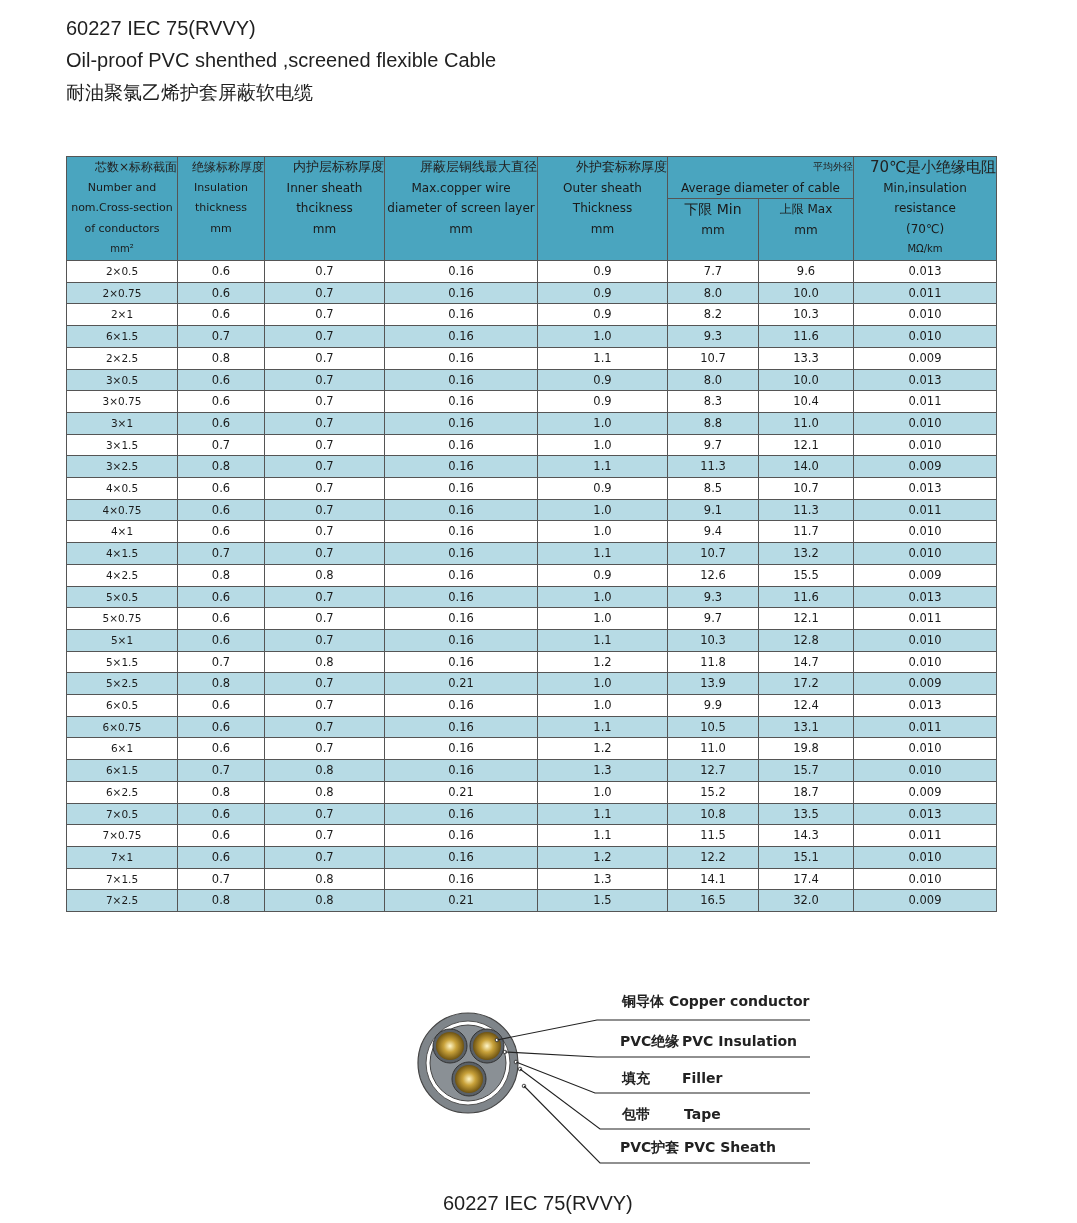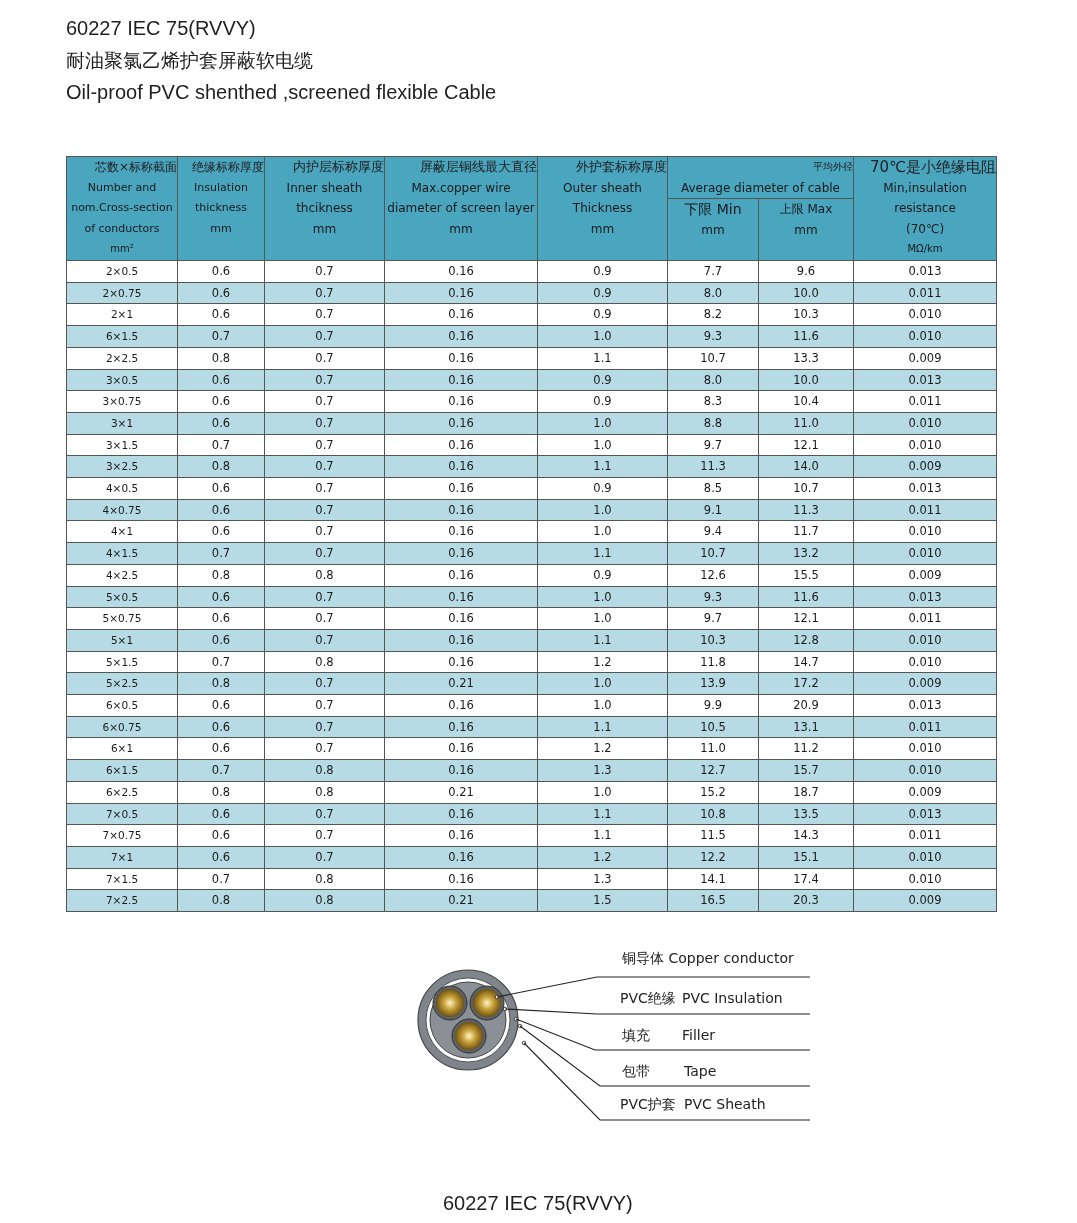--- a/index.html
+++ b/index.html
@@ -15,33 +15,33 @@
                font-family:"DejaVu Sans", sans-serif; }
   table.spec th { background:#4aa5bf; color:#1a1a1a; font-weight:normal;
                font-size:11px; line-height:20.5px; vertical-align:top; }
   table.spec th .cn { font-size:12px; color:#222;text-align:right; }
   table.spec th .sm { font-size:10px; }
   table.spec td { font-size:11.5px; height:20.7px; line-height:20.7px; }
   table.spec tr.odd td { background:#ffffff; }
   table.spec tr.even td { background:#b7dbe5; }
   table.spec td.spec-cell { font-size:10.5px; }
 
-  .diagram { position:absolute; left:410px; top:940px; width:410px; height:185px; }
+  .diagram { position:absolute; left:410px; top:983px; width:410px; height:185px;font-weight:bold; }
   .diagram svg { position:absolute; left:0; top:0; }
   .label { position:absolute; font-family:"DejaVu Sans", sans-serif; font-size:14px;
            color:#222; white-space:nowrap; }
   .footer-title { position:absolute; left:443px; top:1192px; font-size:20px; color:#1f1f1f; }
 </style>
 </head>
 <body>
 
 <div class="title-block">
   <div class="title-line">60227 IEC 75(RVVY)</div>
+  <div class="title-line">Oil-proof PVC shenthed ,screened flexible Cable</div>
   <div class="title-line cn">耐油聚氯乙烯护套屏蔽软电缆</div>
-  <div class="title-line">Oil-proof PVC shenthed ,screened flexible Cable</div>
 </div>
 
 <table class="spec">
   <colgroup>
     <col style="width:111px">
       <col style="width:87px">
       <col style="width:120px">
       <col style="width:153px">
     <col style="width:130px">
       <col style="width:91px">
@@ -305,41 +305,41 @@
         <td>17.2</td>
         <td>0.009</td>
       </tr>
       <tr class="odd">
         <td class="spec-cell">6×0.5</td>
         <td>0.6</td>
         <td>0.7</td>
         <td>0.16</td>
         <td>1.0</td>
         <td>9.9</td>
-        <td>20.9</td>
+        <td>12.4</td>
         <td>0.013</td>
       </tr>
       <tr class="even">
         <td class="spec-cell">6×0.75</td>
         <td>0.6</td>
         <td>0.7</td>
         <td>0.16</td>
         <td>1.1</td>
         <td>10.5</td>
         <td>13.1</td>
         <td>0.011</td>
       </tr>
       <tr class="odd">
         <td class="spec-cell">6×1</td>
         <td>0.6</td>
         <td>0.7</td>
         <td>0.16</td>
         <td>1.2</td>
         <td>11.0</td>
-        <td>11.2</td>
+        <td>19.8</td>
         <td>0.010</td>
       </tr>
       <tr class="even">
         <td class="spec-cell">6×1.5</td>
         <td>0.7</td>
         <td>0.8</td>
         <td>0.16</td>
         <td>1.3</td>
         <td>12.7</td>
         <td>15.7</td>
@@ -395,21 +395,21 @@
         <td>17.4</td>
         <td>0.010</td>
       </tr>
       <tr class="even">
         <td class="spec-cell">7×2.5</td>
         <td>0.8</td>
         <td>0.8</td>
         <td>0.21</td>
         <td>1.5</td>
         <td>16.5</td>
-        <td>20.3</td>
+        <td>32.0</td>
         <td>0.009</td>
       </tr>
     </tbody>
 </table>
 
 <div class="diagram">
   <svg width="410" height="185" viewBox="0 0 410 185">
     <defs>
       <radialGradient id="cu" cx="50%" cy="50%" r="50%">
         <stop offset="0%" stop-color="#fff6c8"></stop>

